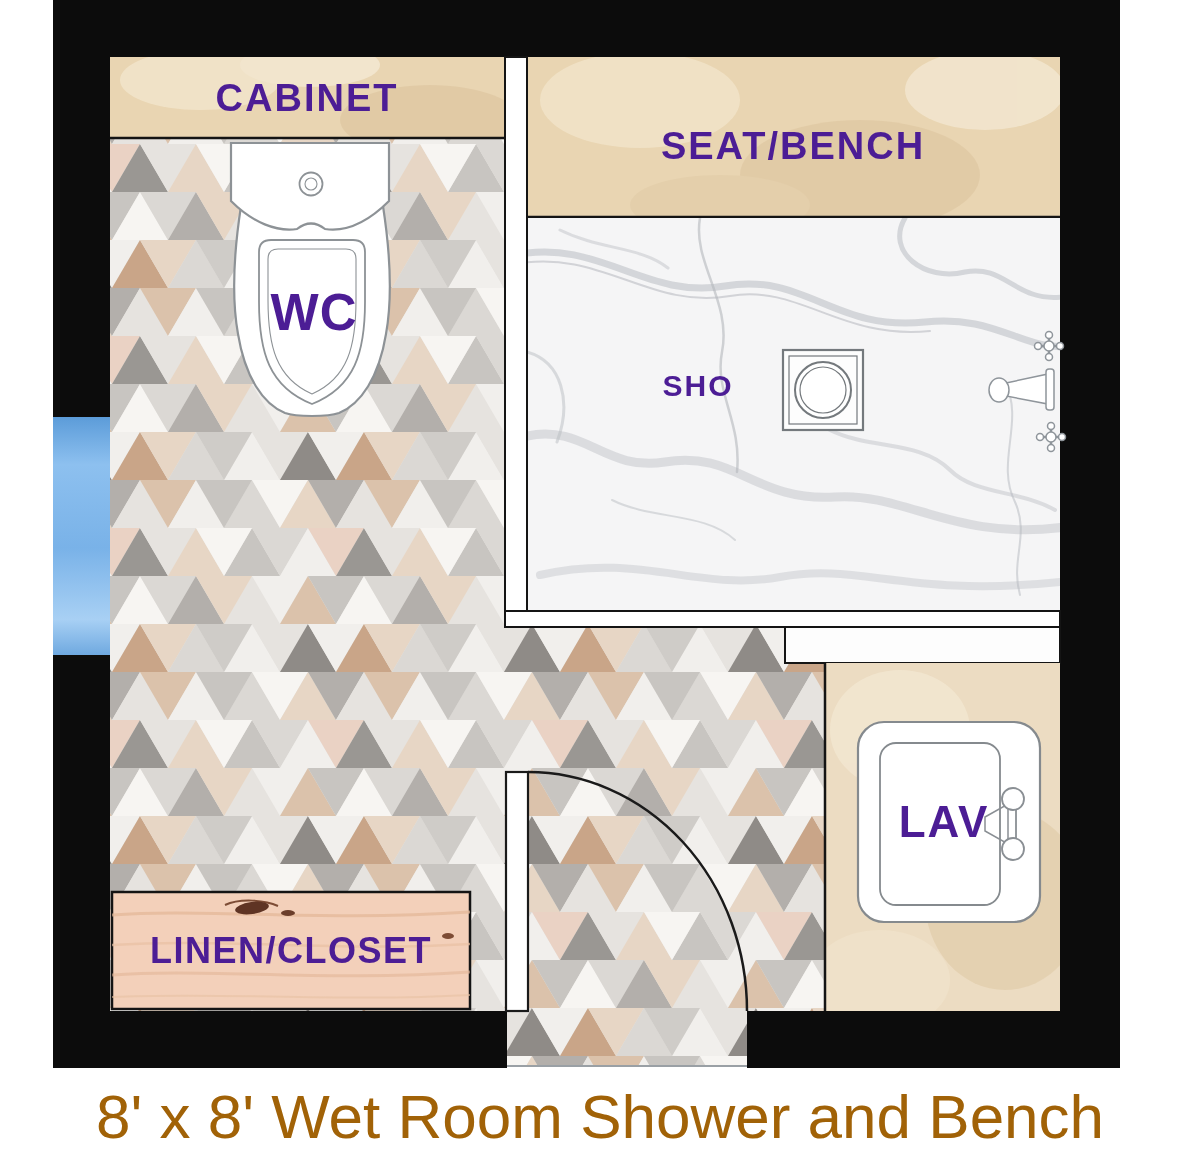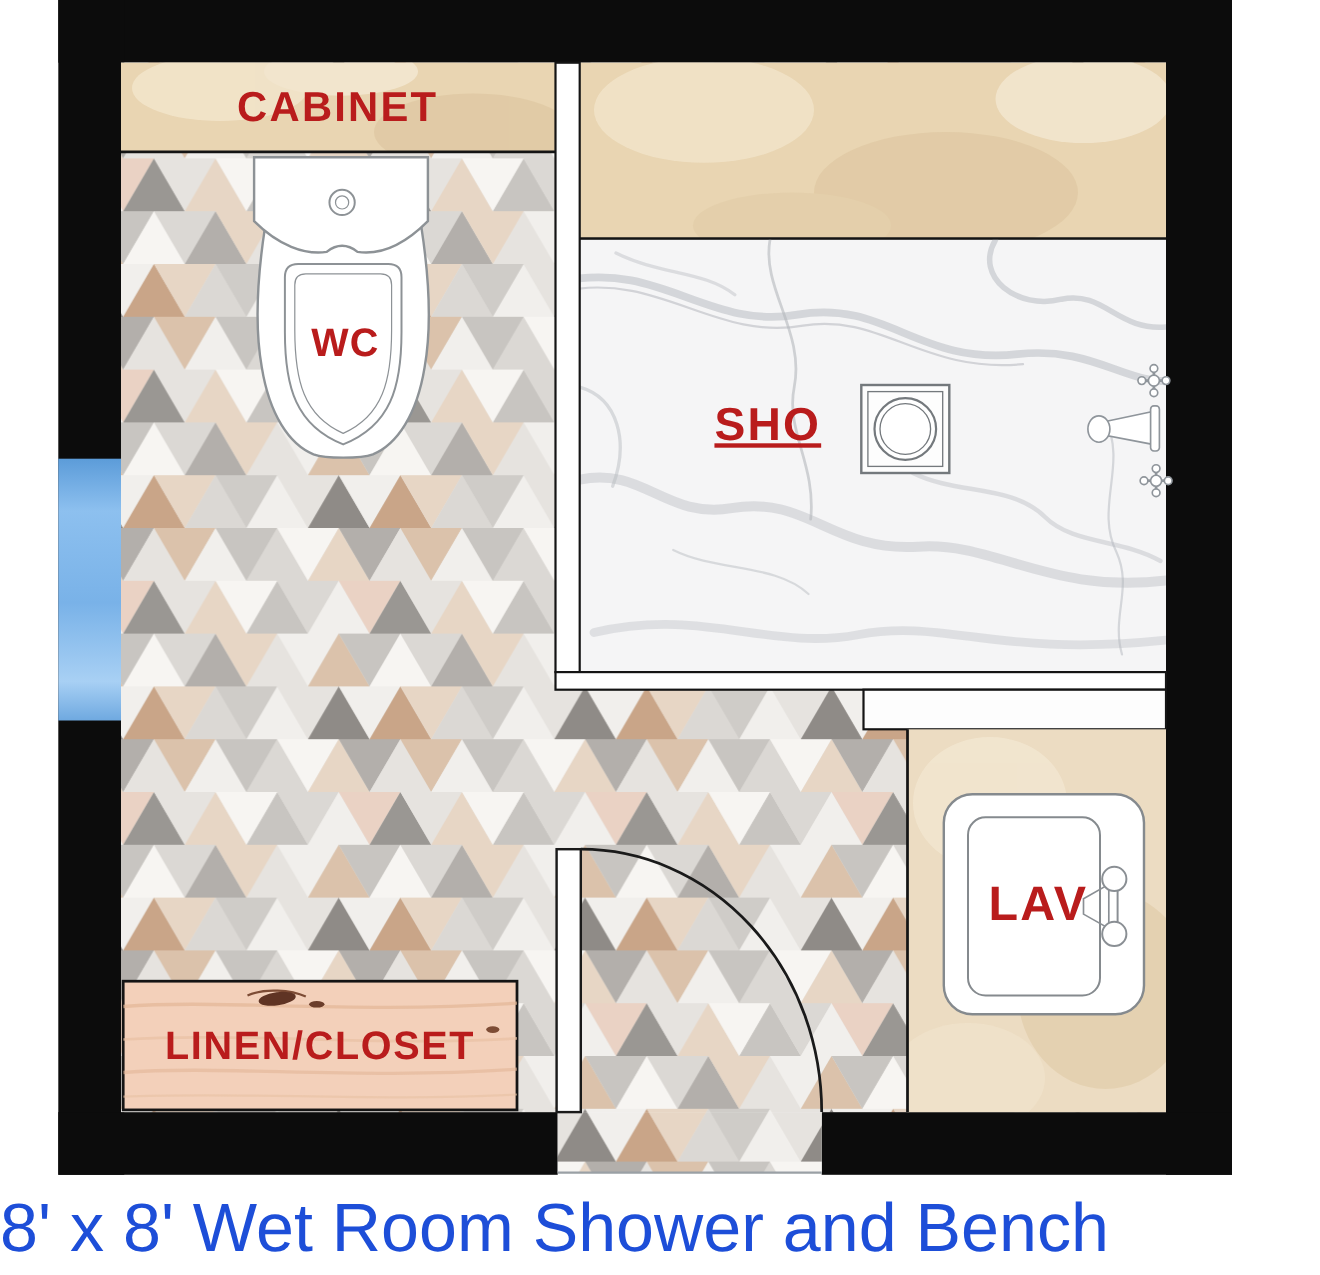--- a/index.html
+++ b/index.html
@@ -1,30 +1,30 @@
 <!DOCTYPE html>
 <html><head>
 <meta charset="utf-8">
 <style>
   html,body{margin:0;padding:0;background:#ffffff;}
   .canvas{position:relative;width:1200px;height:1159px;background:#ffffff;overflow:hidden;
           font-family:"Liberation Sans",sans-serif;}
   .plan-svg{position:absolute;left:0;top:0;z-index:1;}
-  .label{position:absolute;transform:translate(-50%,-50%);font-weight:bold;color:#b91c1c;
+  .label{position:absolute;transform:translate(-50%,-50%);font-weight:bold;color:#4c1d95;
          white-space:nowrap;z-index:10;line-height:1;}
   .label-cabinet{left:307px;top:98px;font-size:38px;letter-spacing:2px;}
   .label-bench{left:793px;top:146px;font-size:38px;letter-spacing:2px;}
-  .label-sho{left:698px;top:386px;font-size:42px;letter-spacing:2px;text-decoration:underline;}
-  .label-wc{left:314px;top:312px;font-size:36px;letter-spacing:1px;text-align:center;}
+  .label-sho{left:698px;top:386px;font-size:30px;letter-spacing:2px;}
+  .label-wc{left:314px;top:312px;font-size:51px;letter-spacing:1px;text-align:center;}
   .label-lav{left:944px;top:822px;font-size:44px;letter-spacing:2px;}
   .label-linen{left:291px;top:951px;font-size:36px;letter-spacing:1.5px;text-align:right;}
   .watermark{position:absolute;left:131px;top:652px;font-size:96px;line-height:1;font-weight:400;
              color:rgba(114,110,104,0.36);white-space:nowrap;z-index:5;letter-spacing:1px;}
-  .caption{position:absolute;left:0;right:0;top:1086px;font-size:62px;
-           line-height:1;color:#1d4ed8;z-index:10;}
+  .caption{position:absolute;left:0;right:0;top:1086px;text-align:center;font-size:62px;
+           line-height:1;color:#a16207;z-index:10;}
 </style>
 </head>
 <body>
 
 <div class="canvas">
 
 <svg class="plan-svg" width="1200" height="1159" viewBox="0 0 1200 1159">
   <defs>
     <pattern id="floorPat" patternUnits="userSpaceOnUse" width="224" height="192">
       <rect width="224" height="192" fill="#e8e5e1"></rect>
@@ -214,19 +214,20 @@
     <circle cx="1013" cy="849" r="11" stroke-width="1.8"></circle>
   </g>
 
   <g>
     <path d="M528,772 A219,239 0 0 1 747,1011" fill="none" stroke="#1a1a1a" stroke-width="2.5"></path>
     <rect x="506" y="772" width="22" height="239" fill="#ffffff" stroke="#1a1a1a" stroke-width="2.2"></rect>
   </g>
 </svg>
 
 <div class="label label-cabinet">CABINET</div>
+<div class="label label-bench">SEAT/BENCH</div>
 <div class="label label-sho">SHO</div>
 <div class="label label-wc">WC</div>
 <div class="label label-lav">LAV</div>
 <div class="label label-linen">LINEN/CLOSET</div>
 <div class="caption">8' x 8' Wet Room Shower and Bench</div>
 
 </div>
 
 </body></html>

